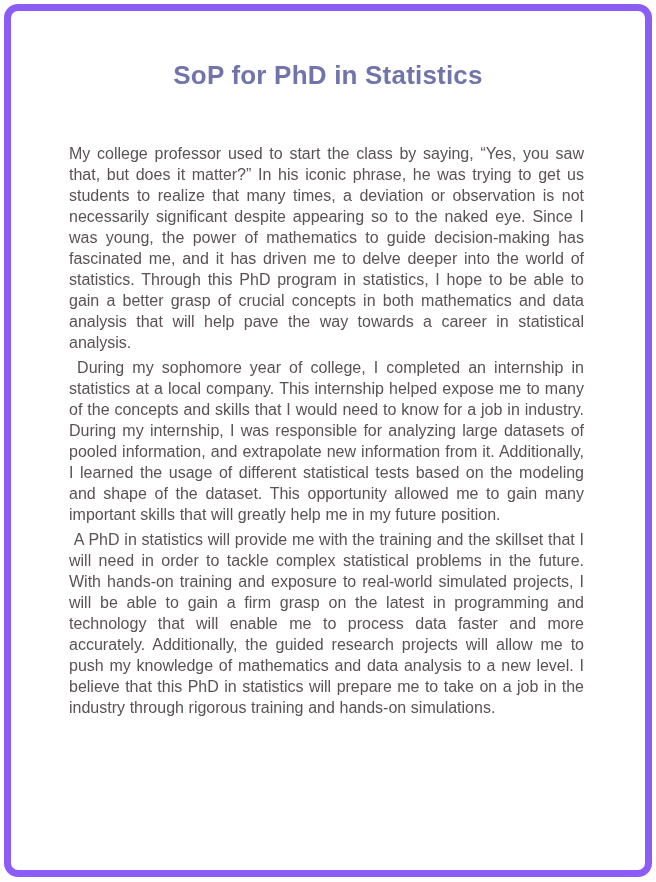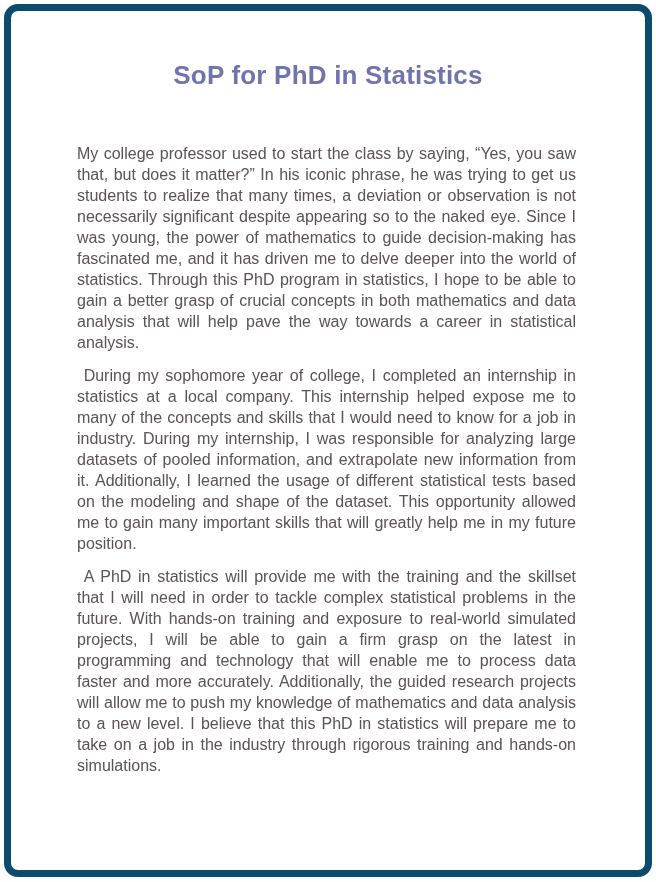--- a/index.html
+++ b/index.html
@@ -14,42 +14,42 @@
     font-family: "Liberation Sans", "DejaVu Sans", sans-serif;
     overflow: hidden;
   }
   .card {
     position: absolute;
     top: 4px;
     left: 4px;
     right: 4px;
     bottom: 5px;
     background: #ffffff;
-    border: 7px solid #0c4a6e;
+    border: 7px solid #8b5cf6;
     border-radius: 14px;
     box-sizing: border-box;
   }
   .doc-title {
     margin: 44px 20px 0 20px;
     text-align: center;
     color: #7074ab;
     font-size: 26px;
     line-height: 40px;
     font-weight: bold;
     letter-spacing: 0.2px;
   }
   .doc-content {
     margin-top: 48px;
     padding: 0 57px 0 54px;
     color: #5a5254;
     font-size: 16px;
     line-height: 21px;
   }
   .doc-content p {
-    margin: 12px;
+    margin: 4px;
     text-align: justify;
     white-space: pre-wrap;
     word-spacing: 0.2px;
   }
 </style>
 </head>
 <body>
 
 <div class="card">
   <h1 class="doc-title">SoP for PhD in Statistics</h1>

